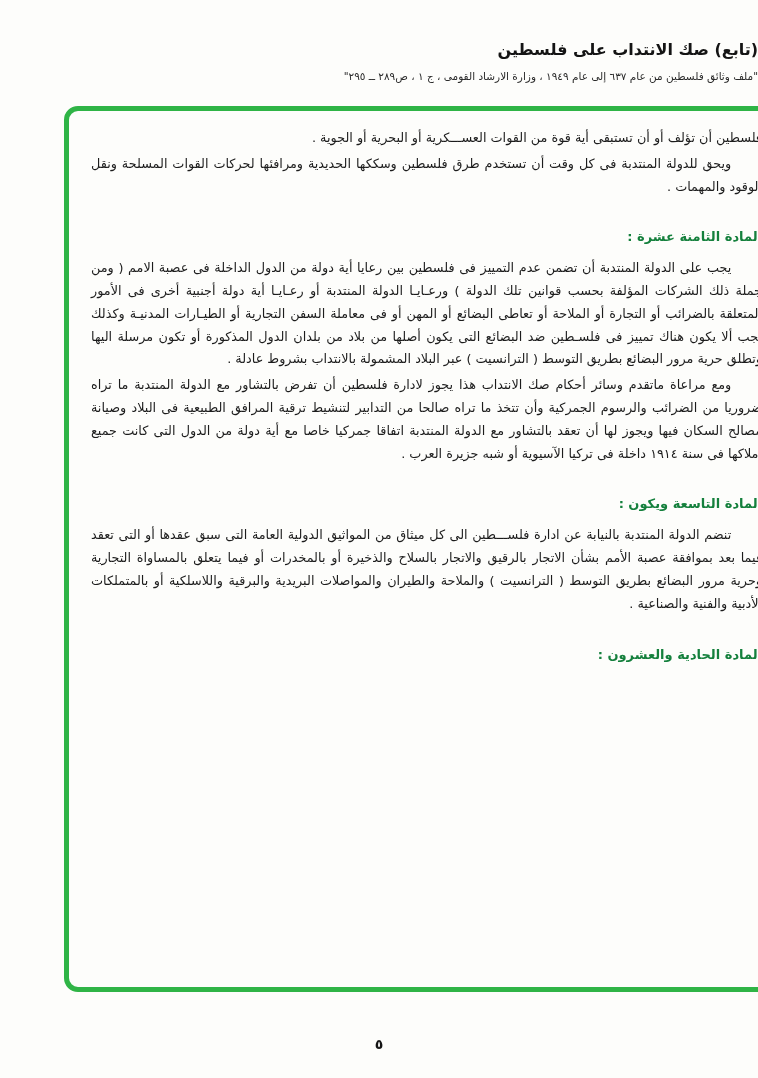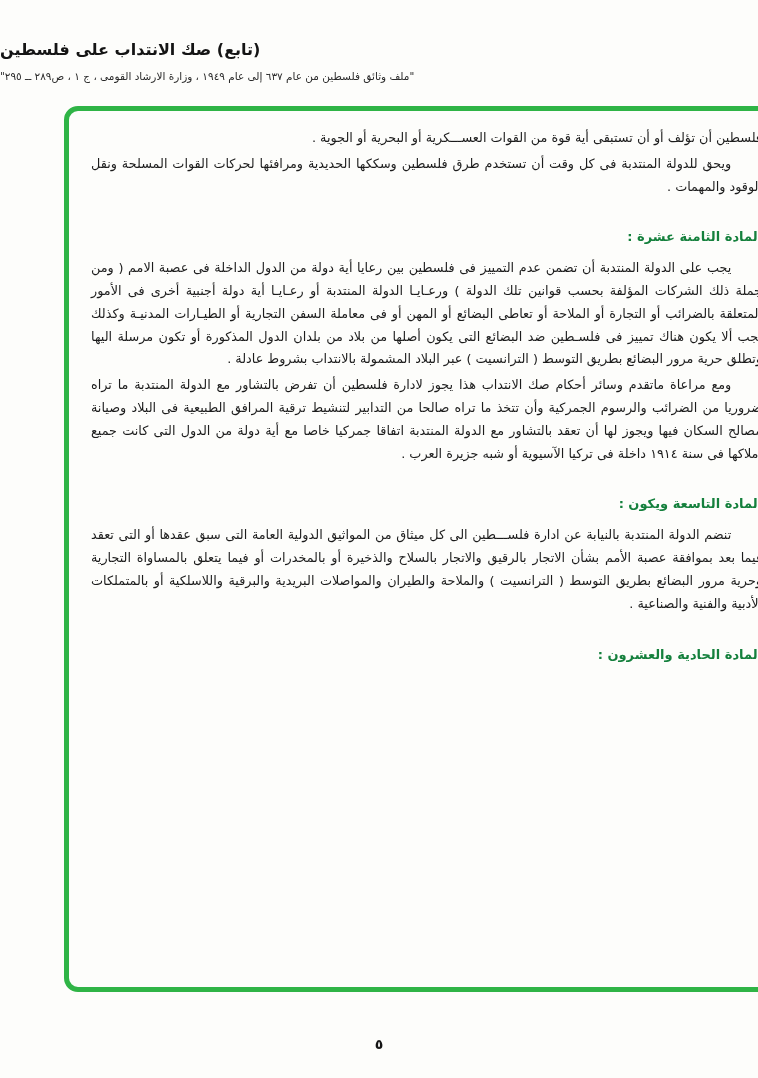--- a/index.html
+++ b/index.html
@@ -10,21 +10,21 @@
   .page {
     position: relative;
     width: 758px;
     height: 1078px;
     margin: 0 auto;
     background: #fdfdfb;
     overflow: hidden;
   }
   .doc-header {
     direction: rtl;
-    text-align: left;
+    text-align: right;
     padding-top: 40px;
   }
   .doc-title {
     font-size: 16px;
     font-weight: bold;
     color: #141414;
     letter-spacing: 0.5px;
   }
   .doc-source {
     font-size: 10.5px;

